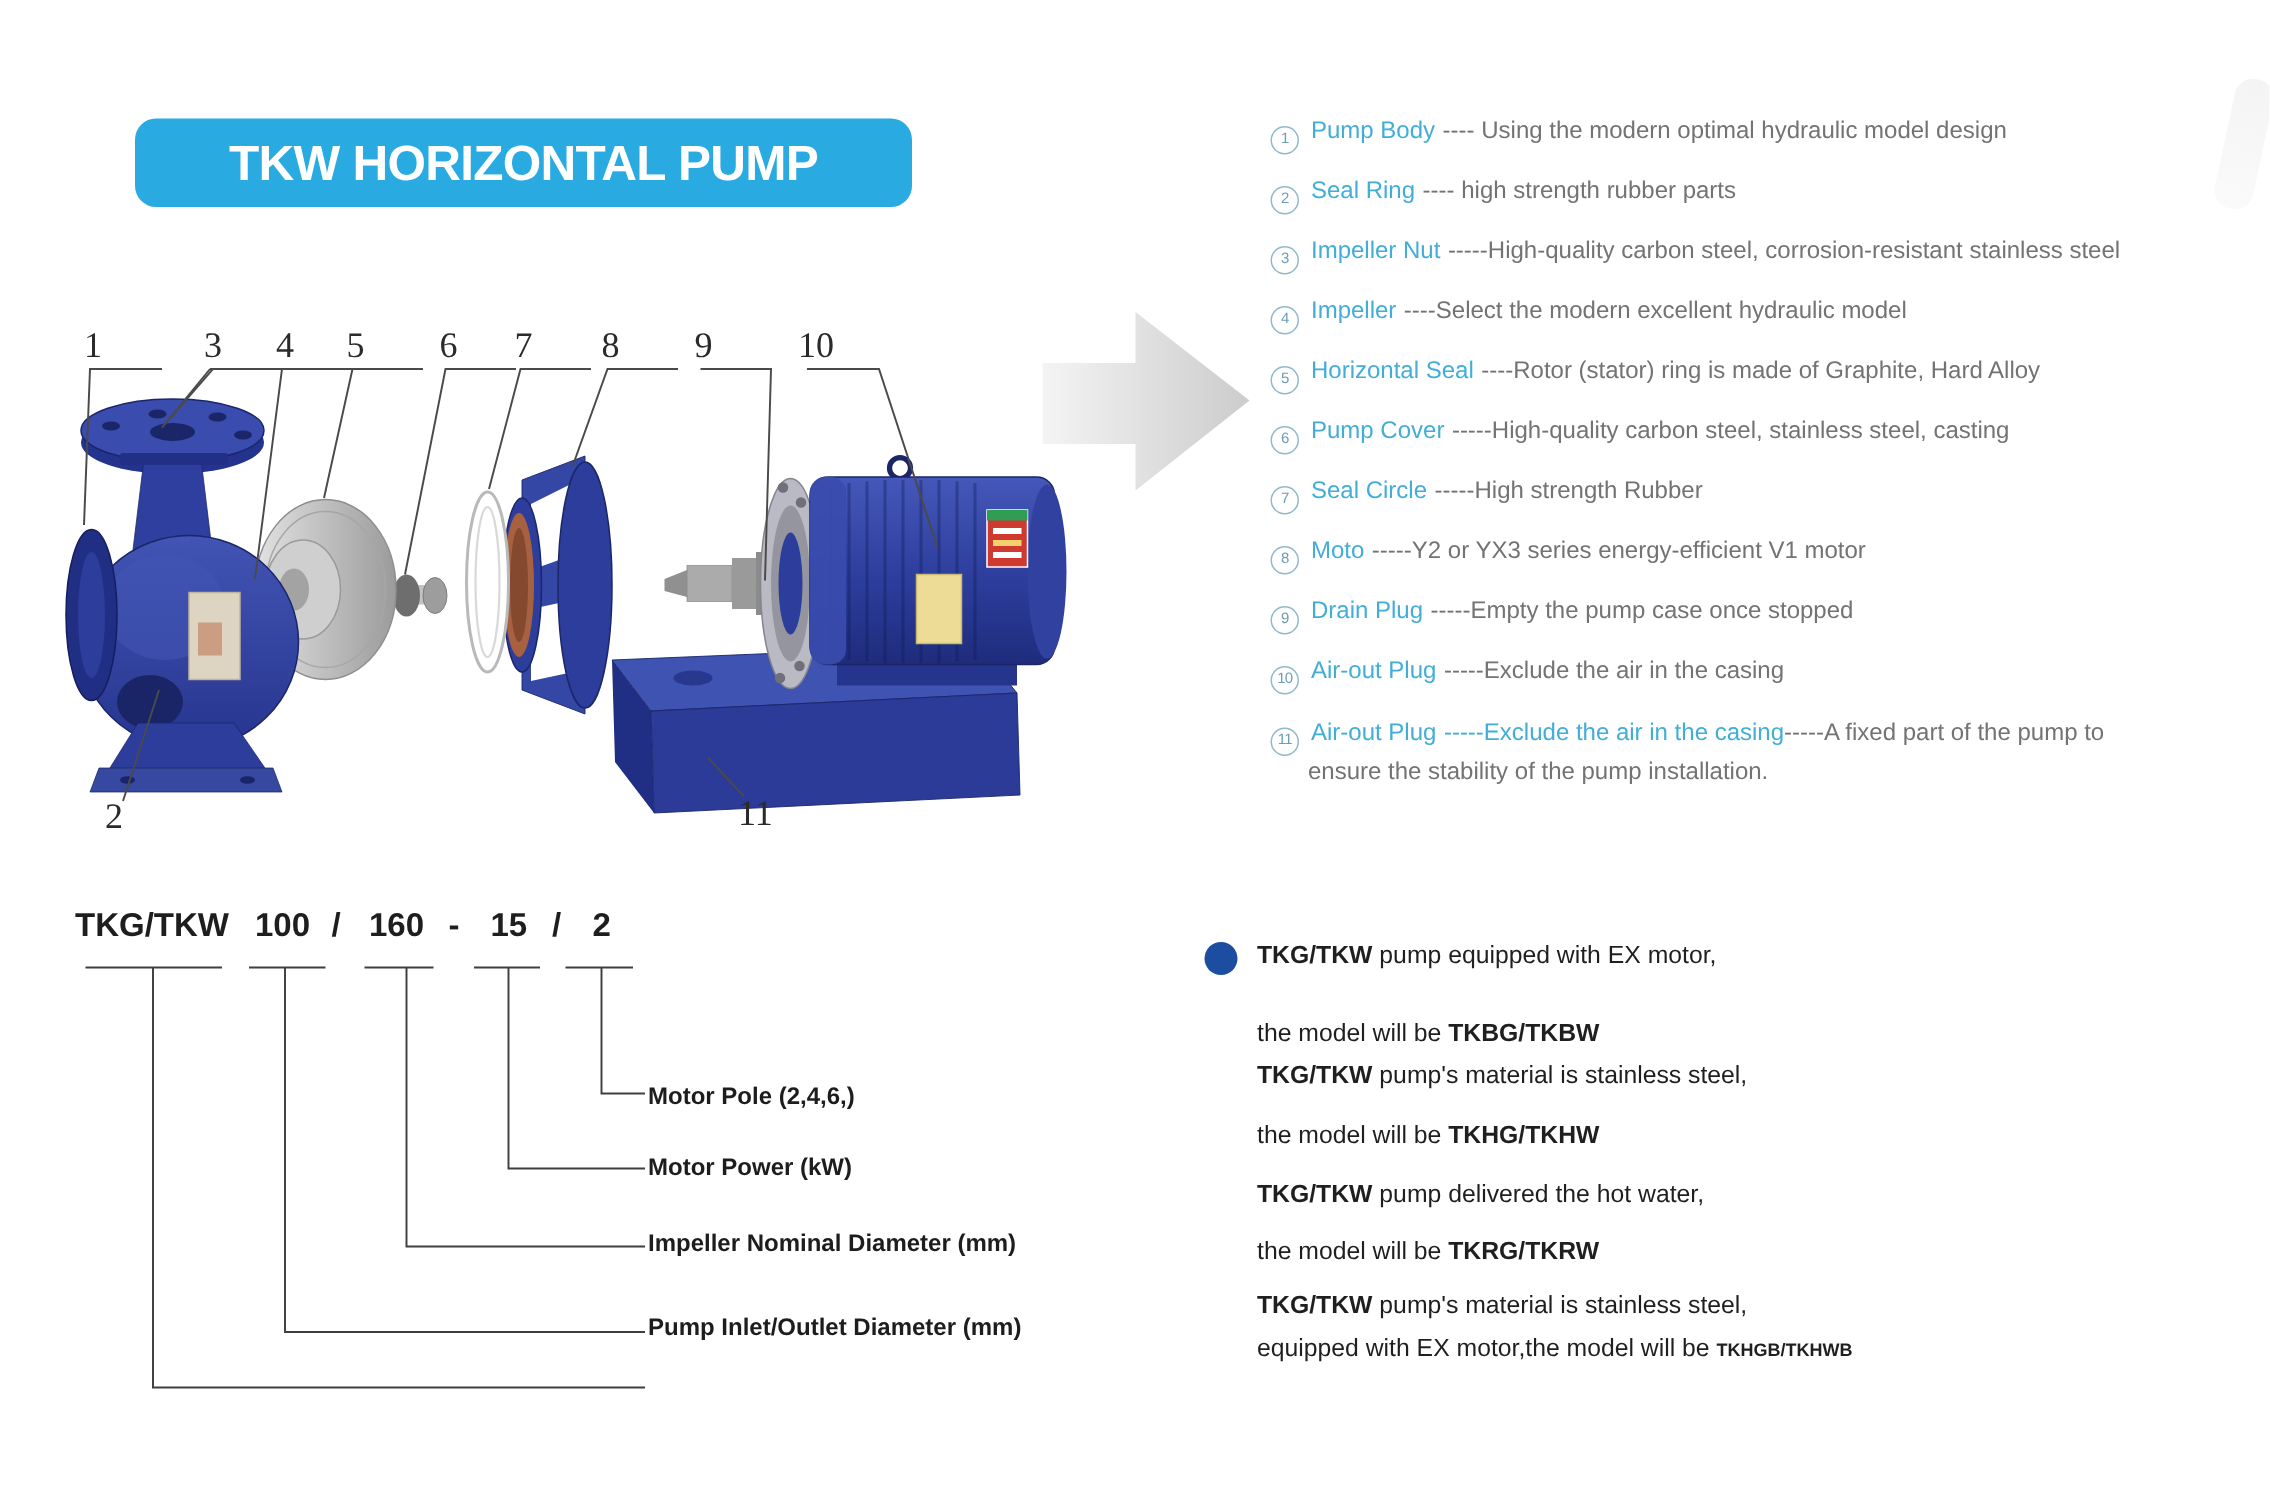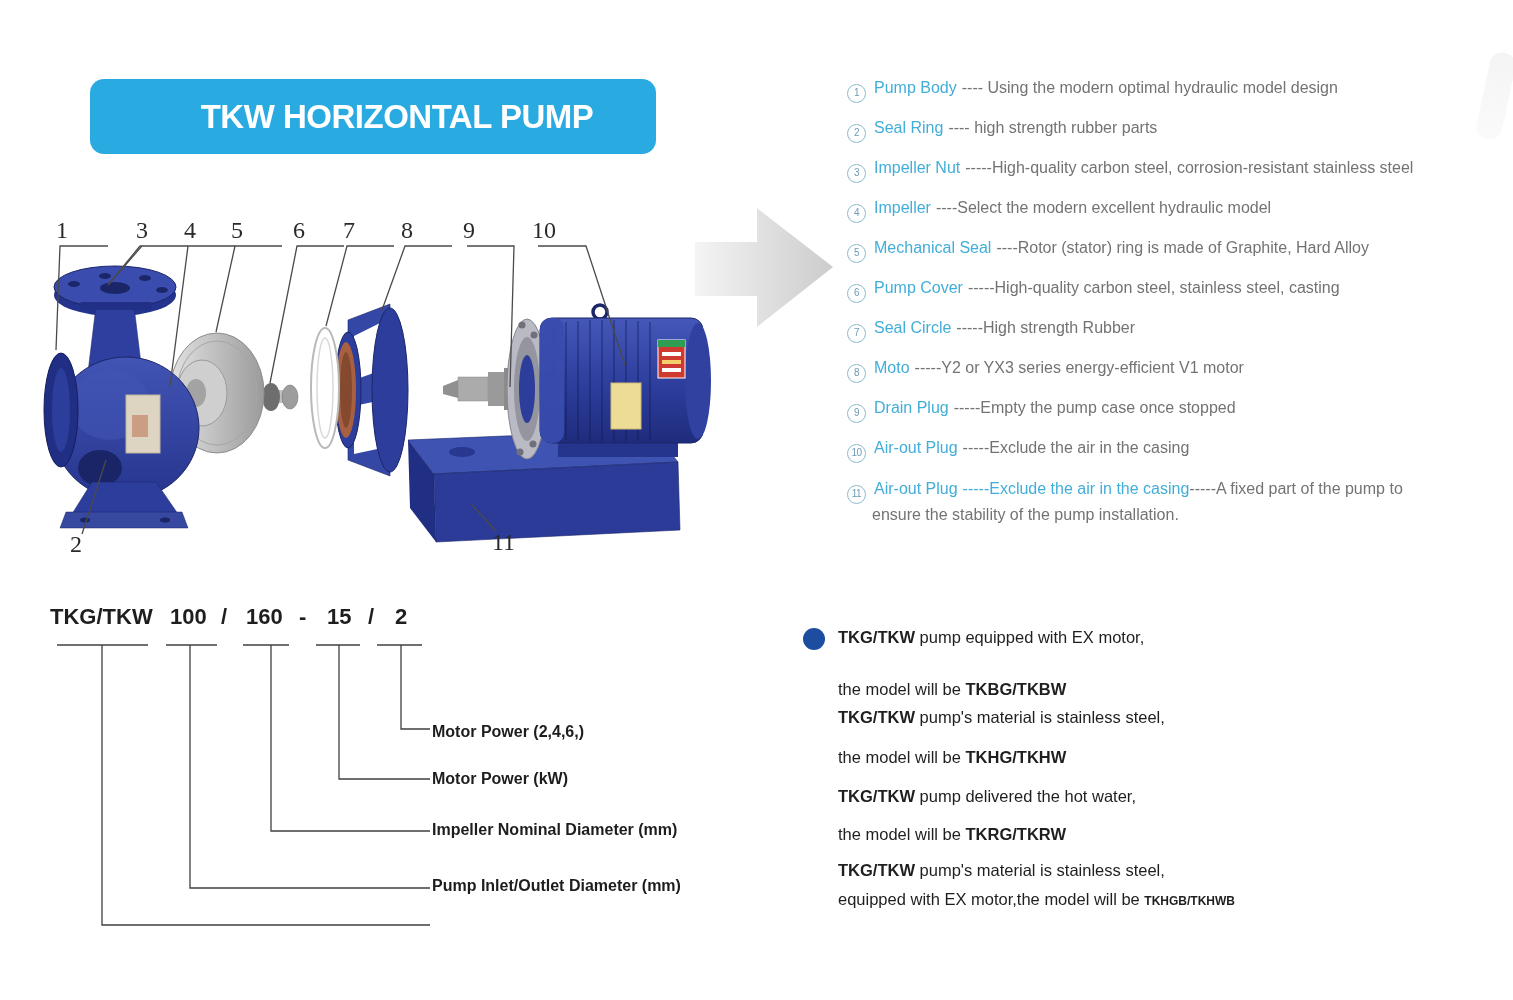--- a/index.html
+++ b/index.html
@@ -1,21 +1,21 @@
 <!DOCTYPE html>
 <html><head>
 <meta charset="utf-8">
 <style>
   html,body{margin:0;padding:0;background:#ffffff;}
   .page{position:relative;width:1513px;height:1000px;background:#fff;overflow:hidden;
         font-family:"Liberation Sans", sans-serif;color:#222;}
 
   
-  .banner{position:absolute;left:90px;top:79px;width:518px;height:75px;border-radius:14px;
-          display:flex;align-items:center;justify-content:center;padding-left:48px;}
+  .banner{position:absolute;left:90px;top:79px;width:518px;height:59px;border-radius:14px;
+          display:flex;align-items:center;justify-content:center;}
   .banner span{color:#fff;font-weight:bold;font-size:33px;letter-spacing:-0.5px;}
 
   
   .smudge{position:absolute;left:1483px;top:52px;width:26px;height:88px;border-radius:12px;
           background:linear-gradient(180deg,#ededed,#f7f7f7);transform:rotate(12deg);opacity:.6;}
 
   
   .diagram{position:absolute;left:30px;top:200px;}
 
   
@@ -220,21 +220,21 @@
     <div class="pitem" style="top:117px;">
       <span class="pnum">2</span><span class="pname">Seal Ring</span><span class="pdesc">---- high strength rubber parts</span>
     </div>
     <div class="pitem" style="top:157px;">
       <span class="pnum">3</span><span class="pname">Impeller Nut</span><span class="pdesc">-----High-quality carbon steel, corrosion-resistant stainless steel</span>
     </div>
     <div class="pitem" style="top:197px;">
       <span class="pnum">4</span><span class="pname">Impeller</span><span class="pdesc">----Select the modern excellent hydraulic model</span>
     </div>
     <div class="pitem" style="top:237px;">
-      <span class="pnum">5</span><span class="pname">Mechanical Seal</span><span class="pdesc">----Rotor (stator) ring is made of Graphite, Hard Alloy</span>
+      <span class="pnum">5</span><span class="pname">Horizontal Seal</span><span class="pdesc">----Rotor (stator) ring is made of Graphite, Hard Alloy</span>
     </div>
     <div class="pitem" style="top:277px;">
       <span class="pnum">6</span><span class="pname">Pump Cover</span><span class="pdesc">-----High-quality carbon steel, stainless steel, casting</span>
     </div>
     <div class="pitem" style="top:317px;">
       <span class="pnum">7</span><span class="pname">Seal Circle</span><span class="pdesc">-----High strength Rubber</span>
     </div>
     <div class="pitem" style="top:357px;">
       <span class="pnum">8</span><span class="pname">Moto</span><span class="pdesc">-----Y2 or YX3 series energy-efficient V1 motor</span>
     </div>
@@ -267,21 +267,21 @@
       <line x1="276" y1="45" x2="320" y2="45"></line>
       <line x1="337" y1="45" x2="382" y2="45"></line>
       <polyline points="62,45 62,325 390,325"></polyline>
       <polyline points="150,45 150,288 390,288"></polyline>
       <polyline points="231,45 231,231 390,231"></polyline>
       <polyline points="299,45 299,179 390,179"></polyline>
       <polyline points="361,45 361,129 390,129"></polyline>
     </g>
   </svg>
 
-  <div class="mlabel" style="top:722px;">Motor Power (2,4,6,)</div>
+  <div class="mlabel" style="top:722px;">Motor Pole (2,4,6,)</div>
   <div class="mlabel" style="top:769px;">Motor Power  (kW)</div>
   <div class="mlabel" style="top:820px;">Impeller Nominal Diameter (mm)</div>
   <div class="mlabel" style="top:876px;">Pump Inlet/Outlet Diameter (mm)</div>
 
   <div class="bullet" style="background:#1c4da0;"></div>
   <div class="mline" style="top:628px;"><span class="lead">TKG/TKW</span><span> pump equipped with EX motor,</span><span class="code"></span></div>
   <div class="mline" style="top:668px;margin-top:12px;"><span class="lead"></span><span>the model will be </span><span class="code">TKBG/TKBW</span></div>
   <div class="mline" style="top:708px;"><span class="lead">TKG/TKW</span><span> pump's material is stainless steel,</span><span class="code"></span></div>
   <div class="mline" style="top:748px;"><span class="lead"></span><span>the model will be </span><span class="code">TKHG/TKHW</span></div>
   <div class="mline" style="top:787px;"><span class="lead">TKG/TKW</span><span> pump delivered the hot water,</span><span class="code"></span></div>

